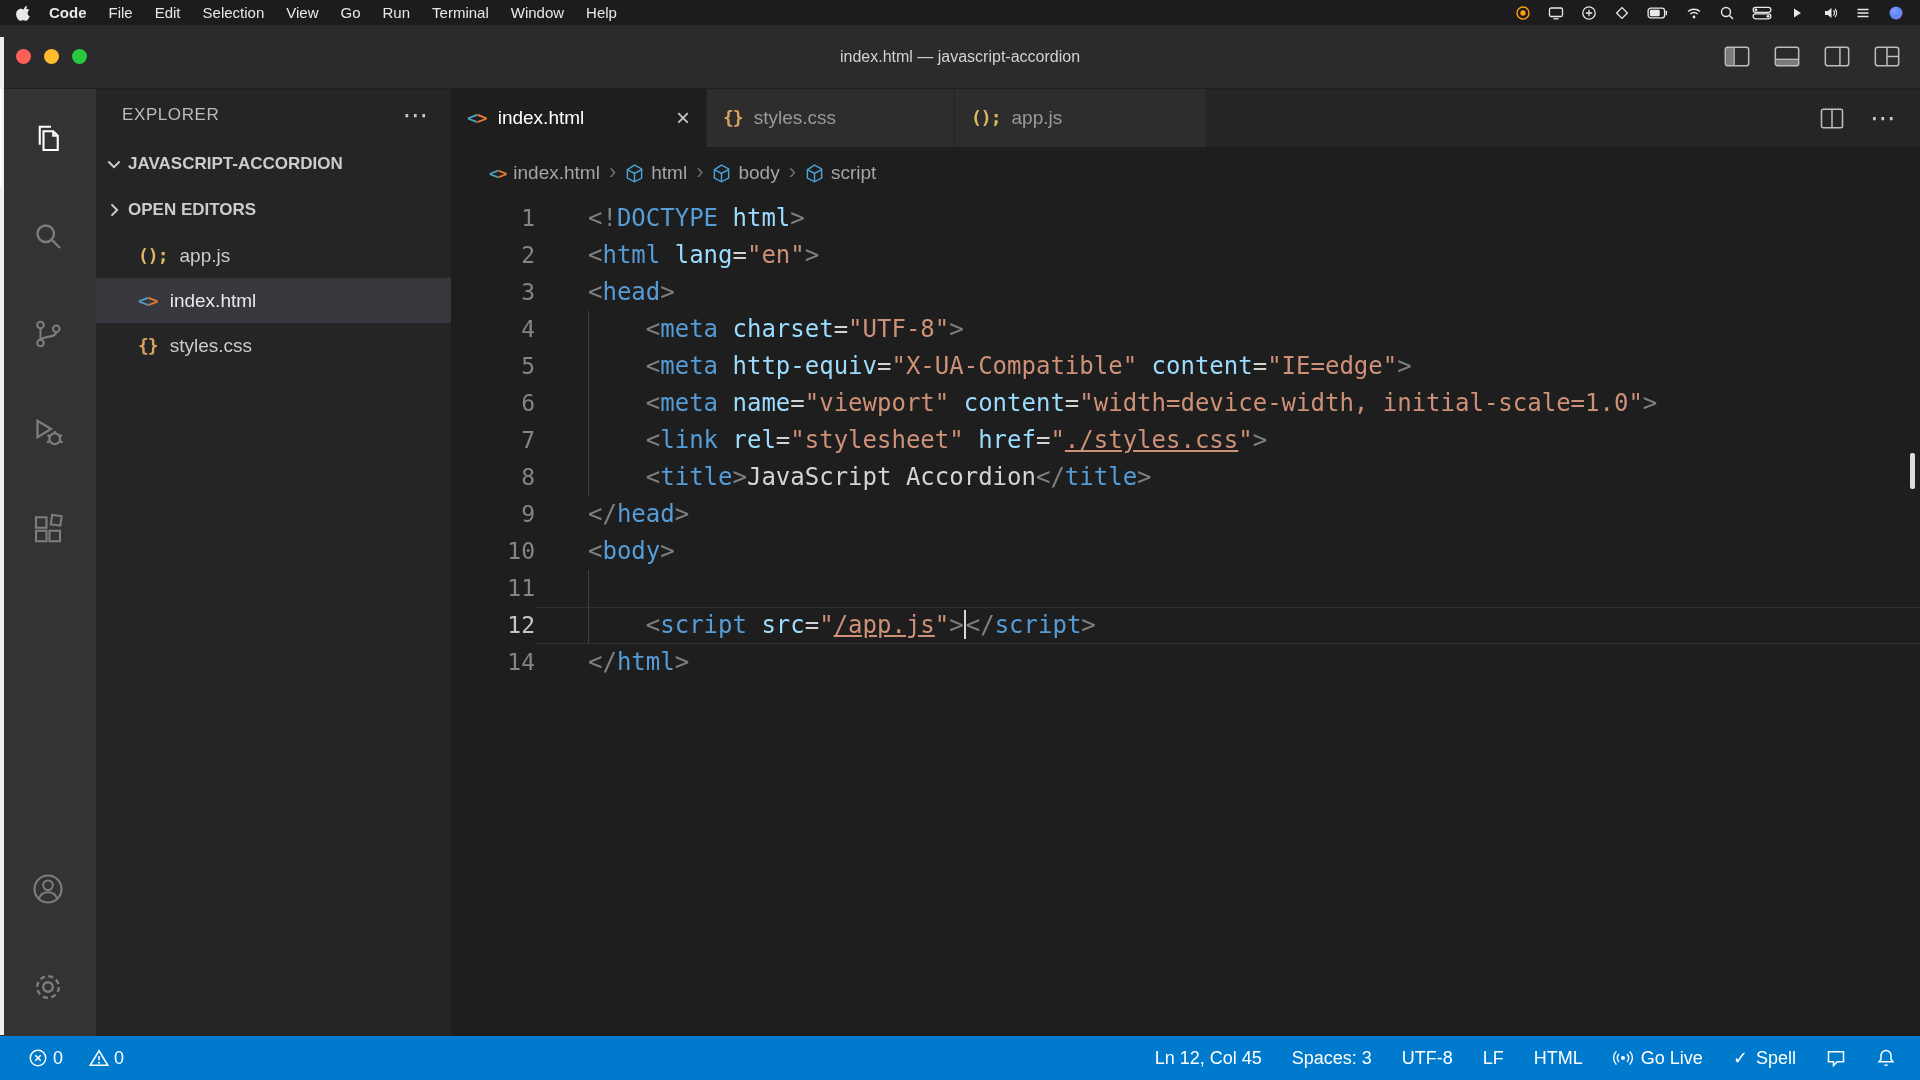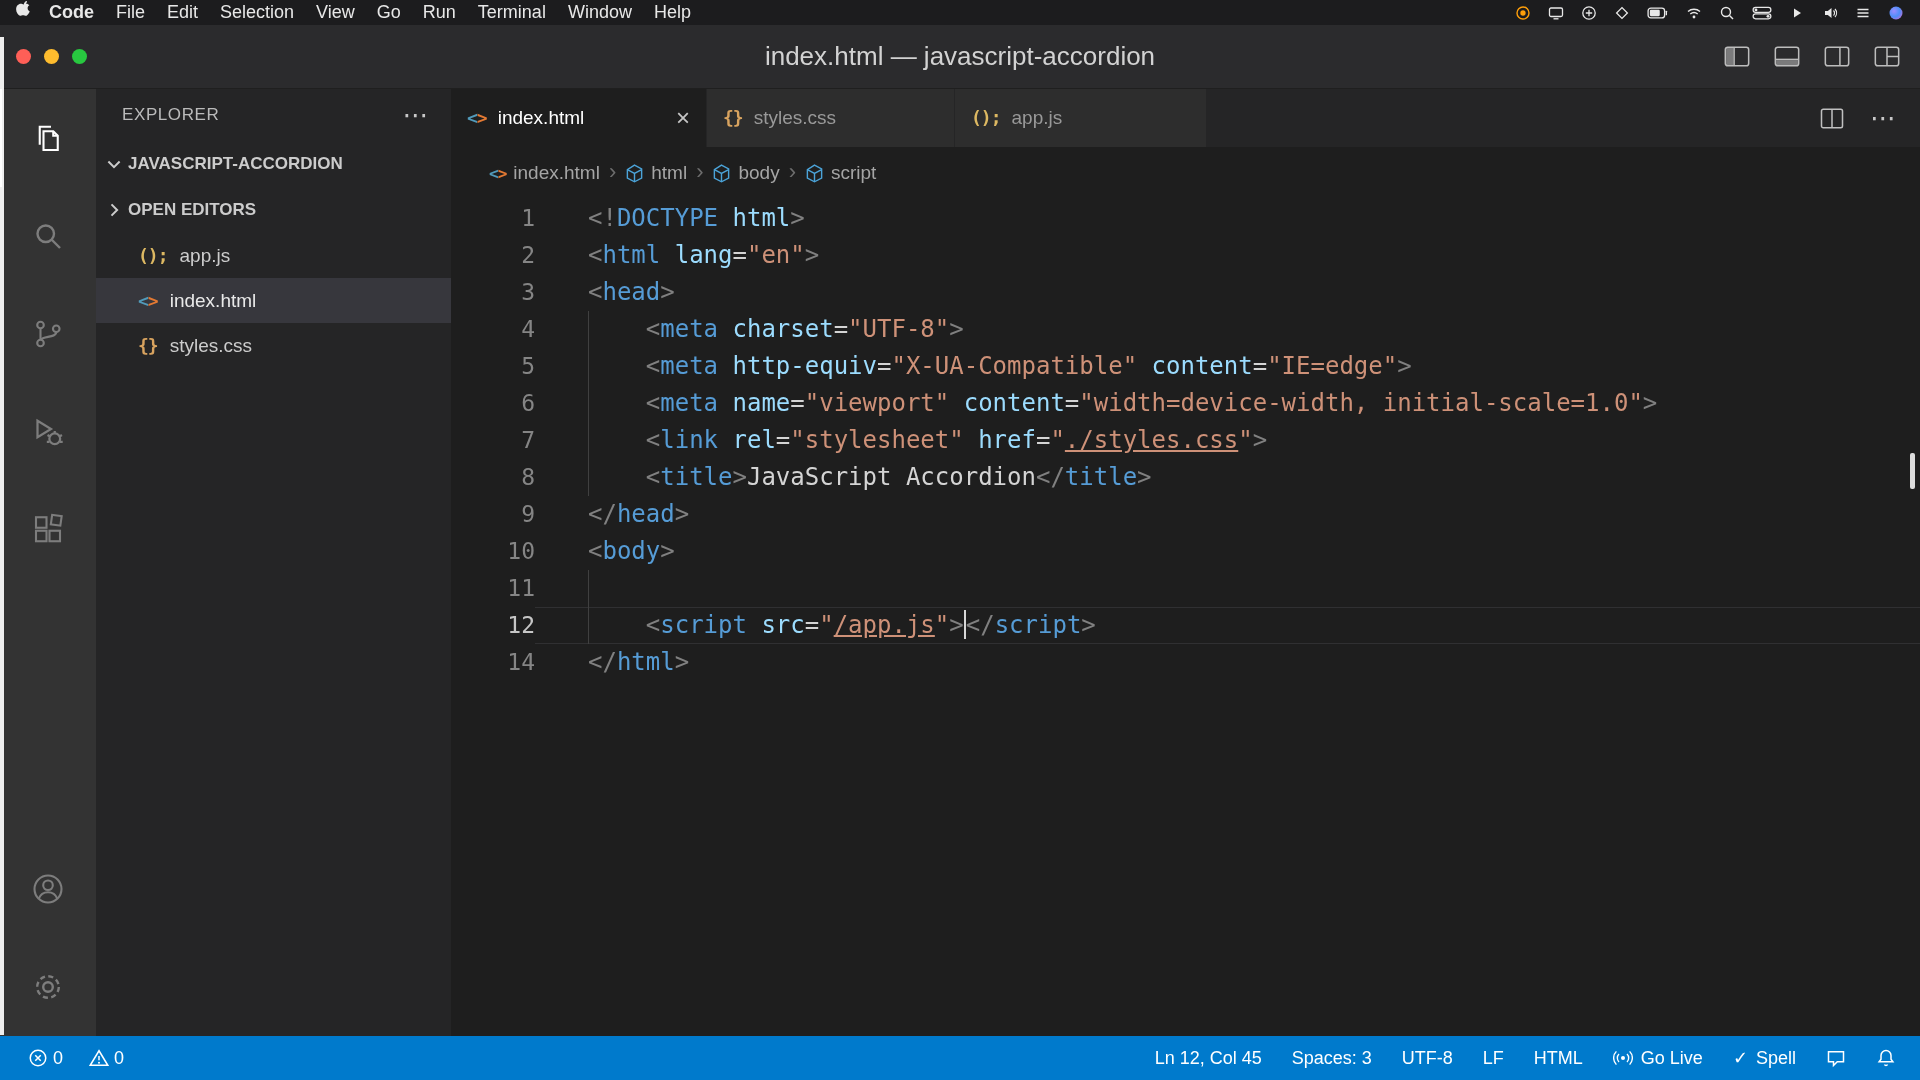--- a/index.html
+++ b/index.html
@@ -1,37 +1,37 @@
 <!DOCTYPE html>
 <html><head>
 <meta charset="utf-8">
 <style>
   *{margin:0;padding:0;box-sizing:border-box}
   html,body{width:1920px;height:1080px;overflow:hidden;background:#000;
     font-family:"Liberation Sans","DejaVu Sans",sans-serif;-webkit-user-select:none}
   .app{display:flex;flex-direction:column;width:1920px;height:1080px}
 
   
-  .menubar{height:25px;background:#1c1c1e;display:flex;color:#e8e8e8;
-    font-size:18px;padding:0 16px;flex:none}
+  .menubar{height:25px;background:#1c1c1e;display:flex;align-items:center;color:#e8e8e8;
+    font-size:15px;padding:0 16px;flex:none}
   .apple{display:flex;margin-right:6px}
   .apple svg{width:16px;height:16px}
   .menus{display:flex;align-items:center}
   .menu-item{padding:0 11px;white-space:nowrap}
   .menu-item.bold{font-weight:bold}
   .menubar-right{margin-left:auto;display:flex;align-items:center;gap:17px}
   .mb-ic{display:flex;align-items:center}
   .mb-ic svg{height:16px;display:block}
 
   
   .titlebar{height:64px;background:#2b2b2d;position:relative;display:flex;align-items:center;
     justify-content:center;flex:none;border-bottom:1px solid #1f1f1f}
   .traffic{position:absolute;left:16px;display:flex;gap:13px}
   .tl{width:15px;height:15px;border-radius:50%;display:inline-block}
-  .title{color:#d2d2d2;font-size:26px}
+  .title{color:#d2d2d2;font-size:16px}
   .tb-icons{position:absolute;right:20px;display:flex;gap:24px;color:#bdbdbd}
   .tb-ic svg{width:26px;height:21px;display:block}
 
   .main{flex:1;display:flex;min-height:0}
 
   
   .activitybar{width:96px;background:#333333;display:flex;flex-direction:column;flex:none}
   .ab-spacer{flex:1}
   .ab-item{height:98px;display:flex;align-items:center;justify-content:center;color:#7d7d7d}
   .ab-item.active{color:#ffffff;box-shadow:inset 2px 0 0 #ffffff}

